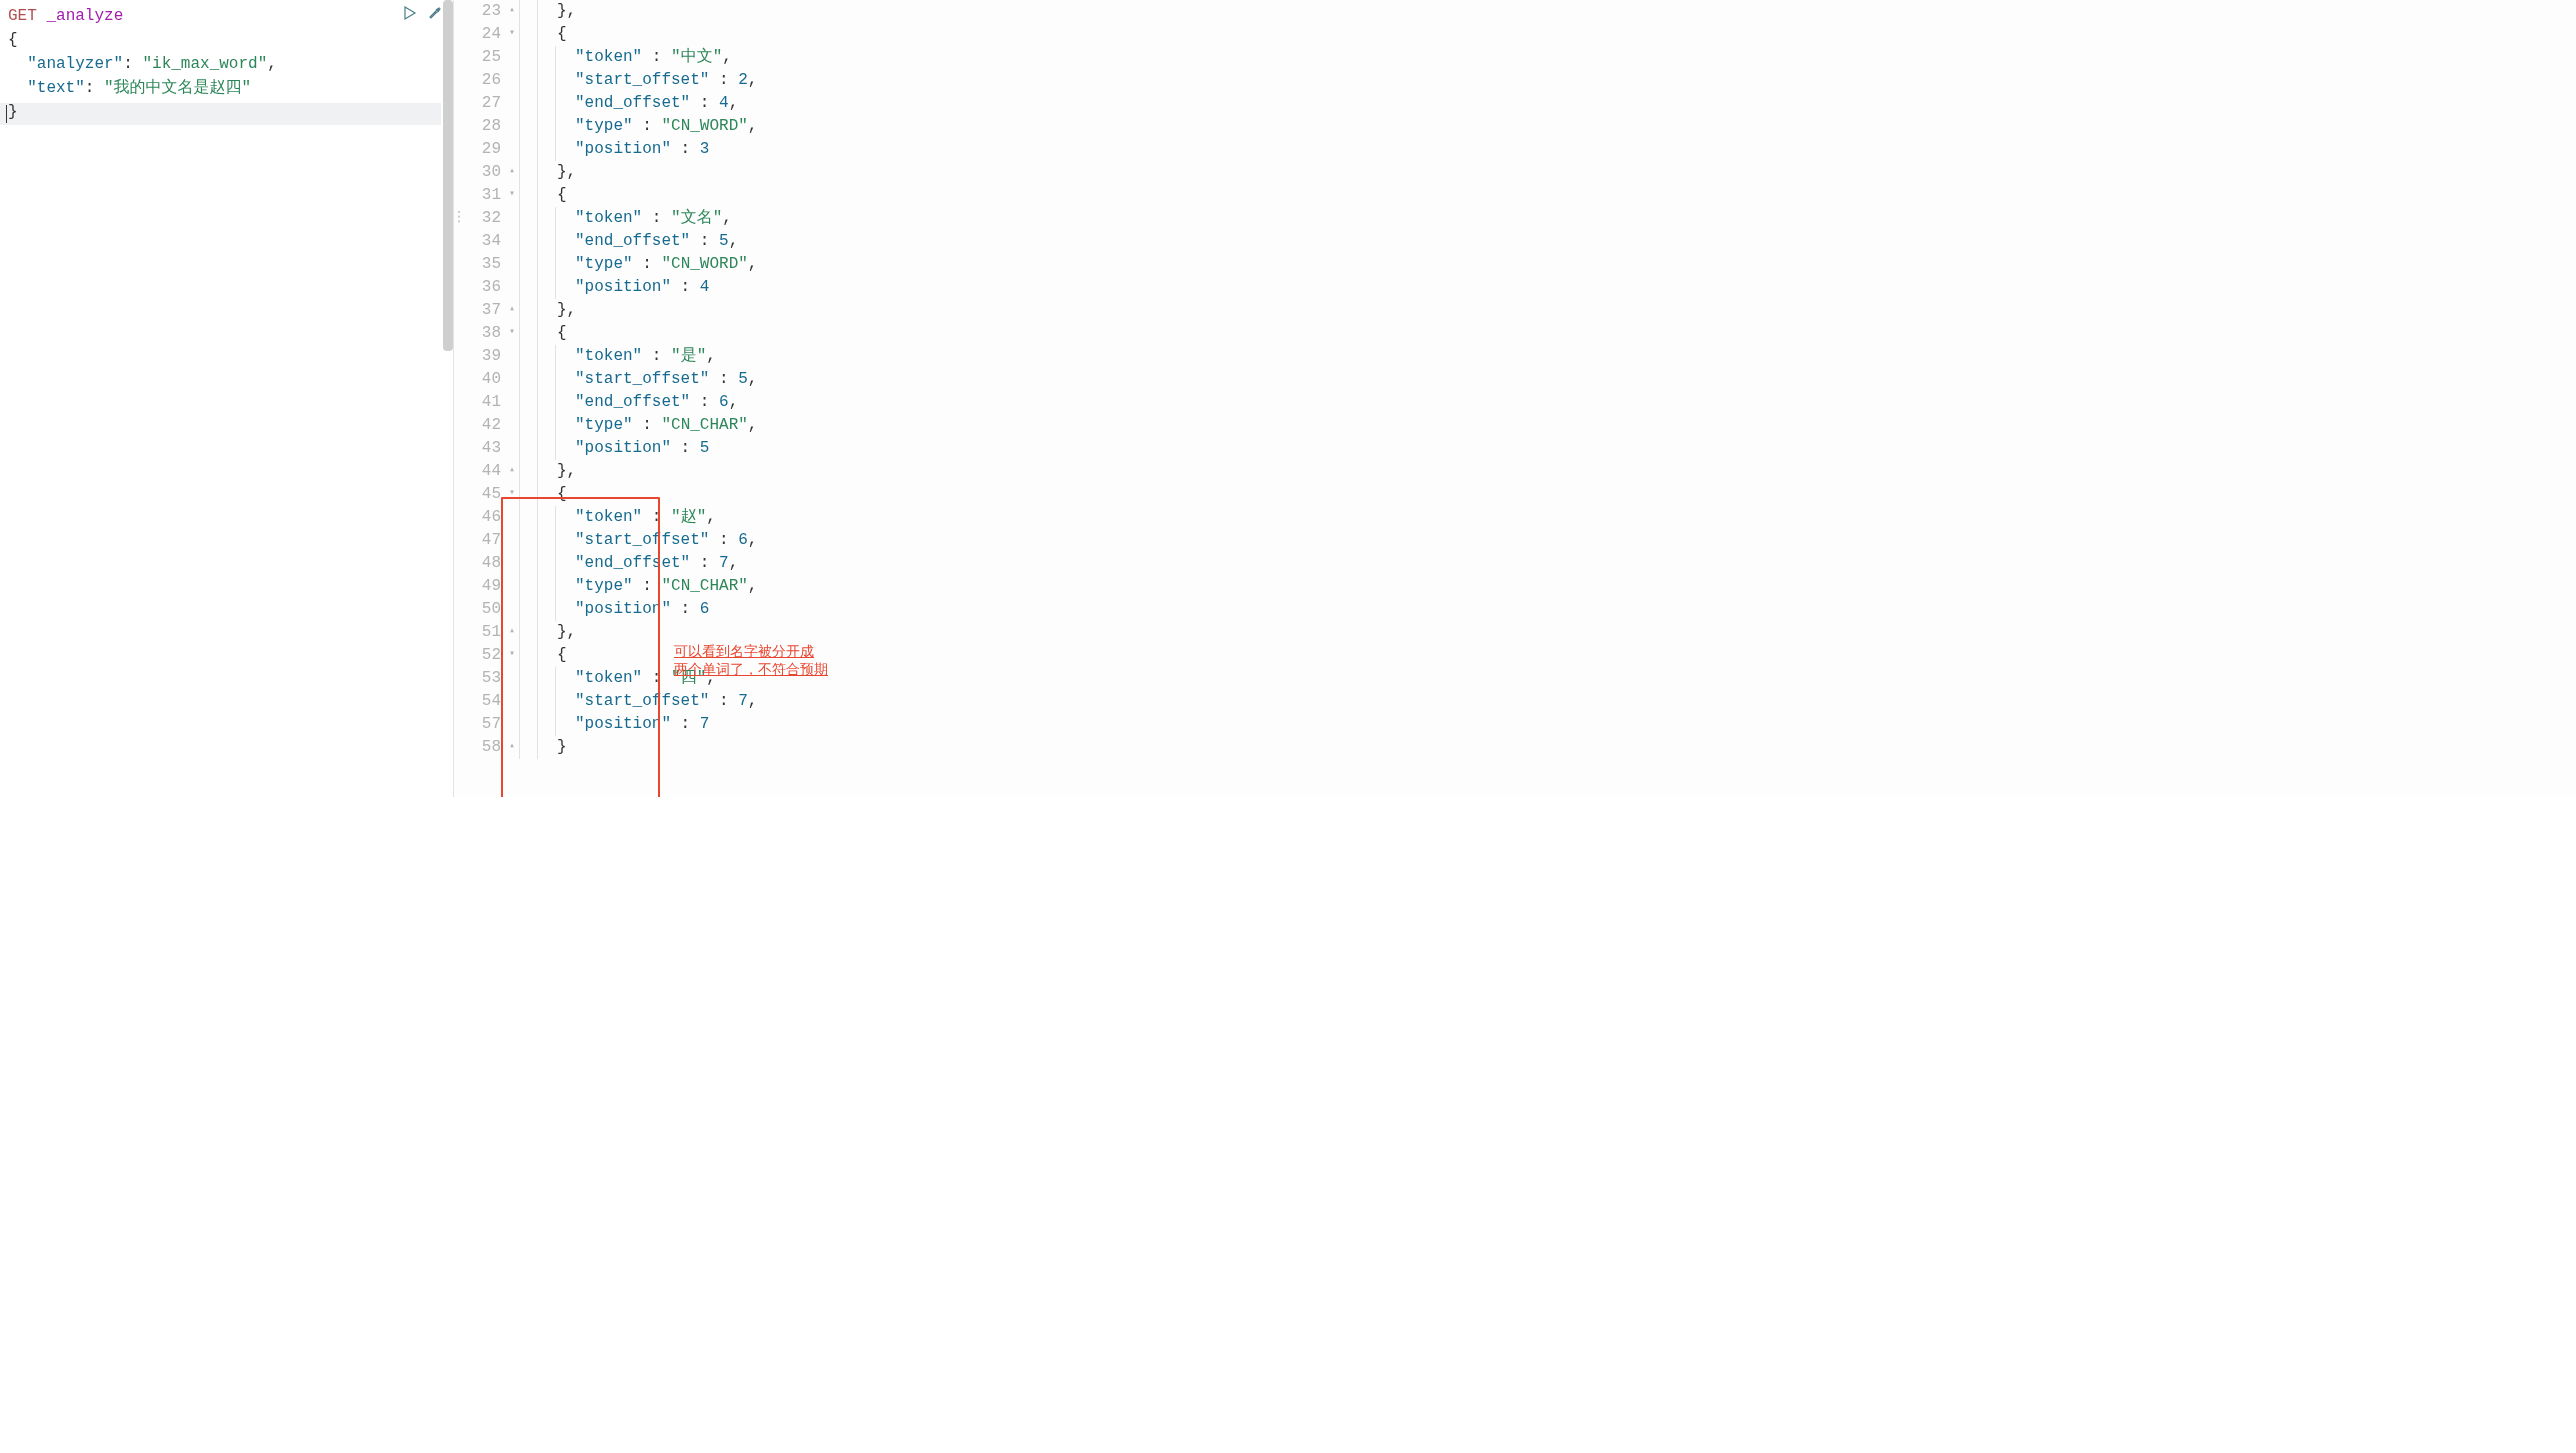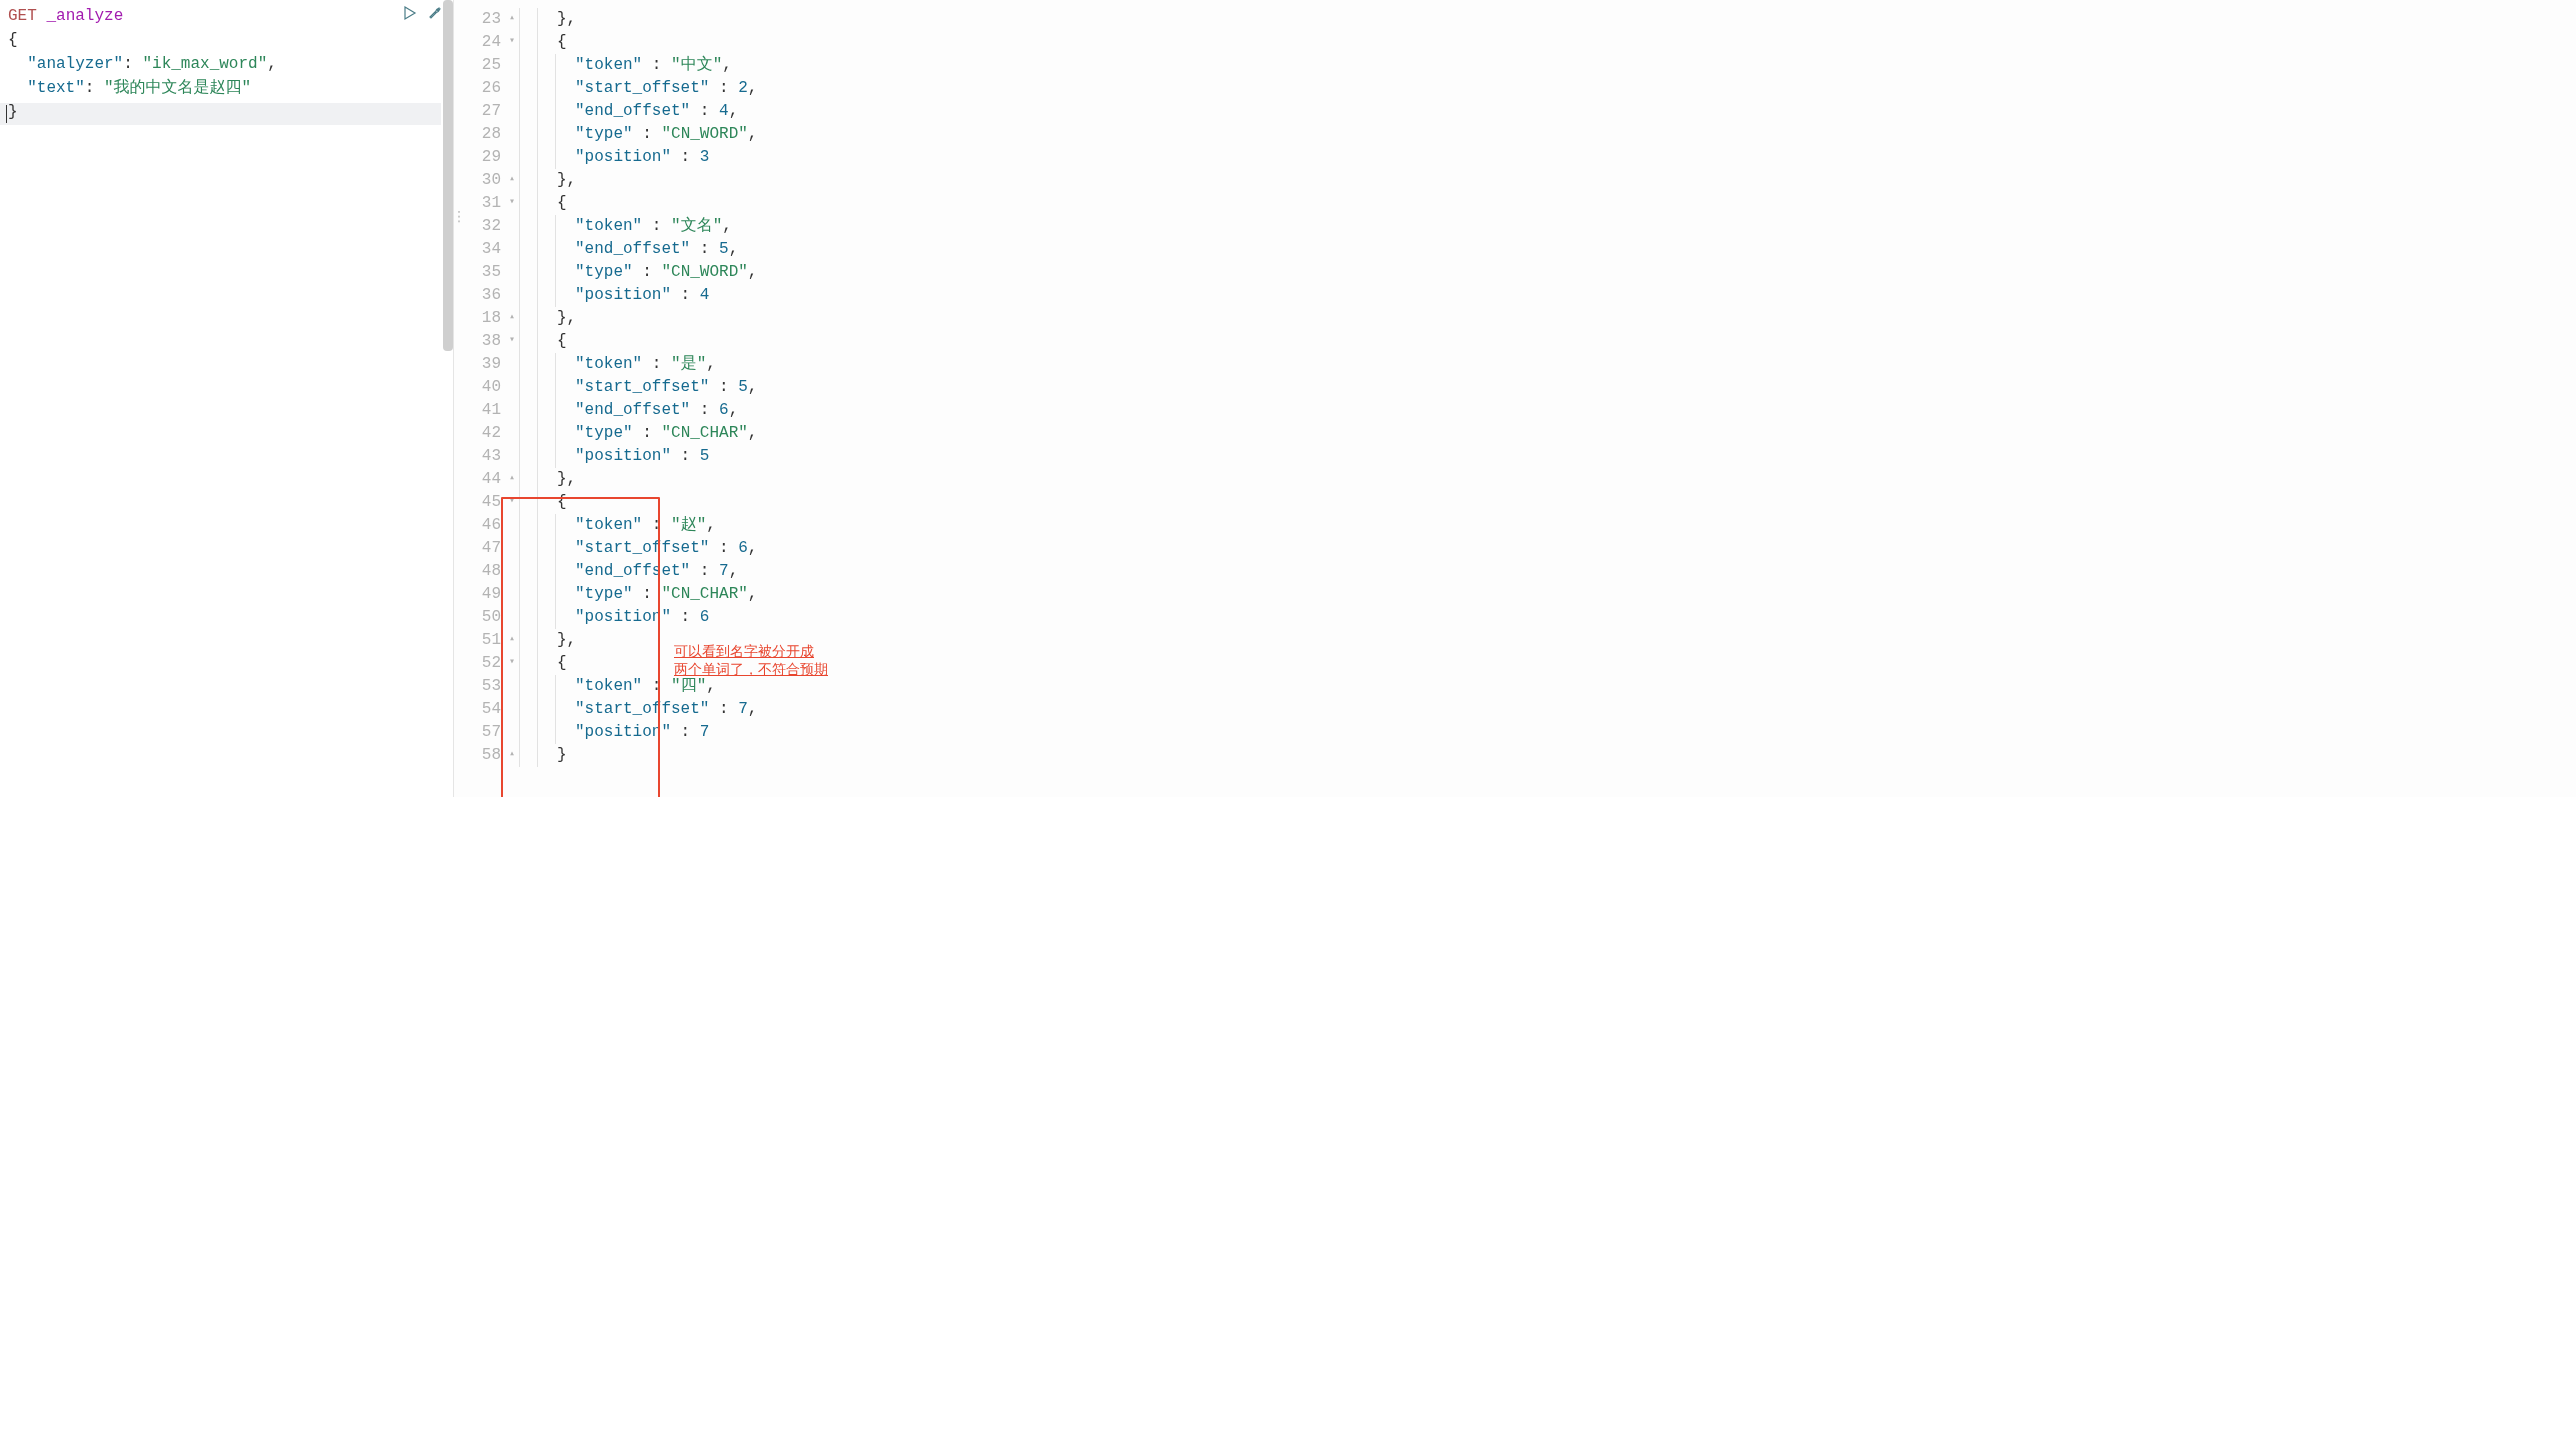--- a/index.html
+++ b/index.html
@@ -76,21 +76,21 @@
   }
   .tok-method { color: #b04f4f; }
   .tok-endpoint { color: #a21caf; }
   .tok-punc { color: #333; }
   .tok-key { color: #166a8f; }
   .tok-str { color: #2d8659; }
   .tok-num { color: #166a8f; }
 
   
   .right-lines {
-    padding-top: 8px;
+    padding-top: 0;
   }
   .rline {
     display: flex;
     align-items: flex-start;
     line-height: 1.45;
     height: 23px;
   }
   .gutter {
     width: 47px;
     text-align: right;
@@ -326,21 +326,21 @@
         <div class="gutter">36</div>
         <div class="fold"></div>
         <div class="guides">
           <div class="guide"></div>
           <div class="guide"></div>
           <div class="guide"></div>
         </div>
         <div class="rtext"><span class="tok-key">"position"</span><span class="tok-punc"> : </span><span class="tok-num">4</span></div>
       </div>
       <div class="rline">
-        <div class="gutter">18</div>
+        <div class="gutter">37</div>
         <div class="fold">▴</div>
         <div class="guides">
           <div class="guide"></div>
           <div class="guide"></div>
         </div>
         <div class="rtext"><span class="tok-punc">},</span></div>
       </div>
       <div class="rline">
         <div class="gutter">38</div>
         <div class="fold">▾</div>

